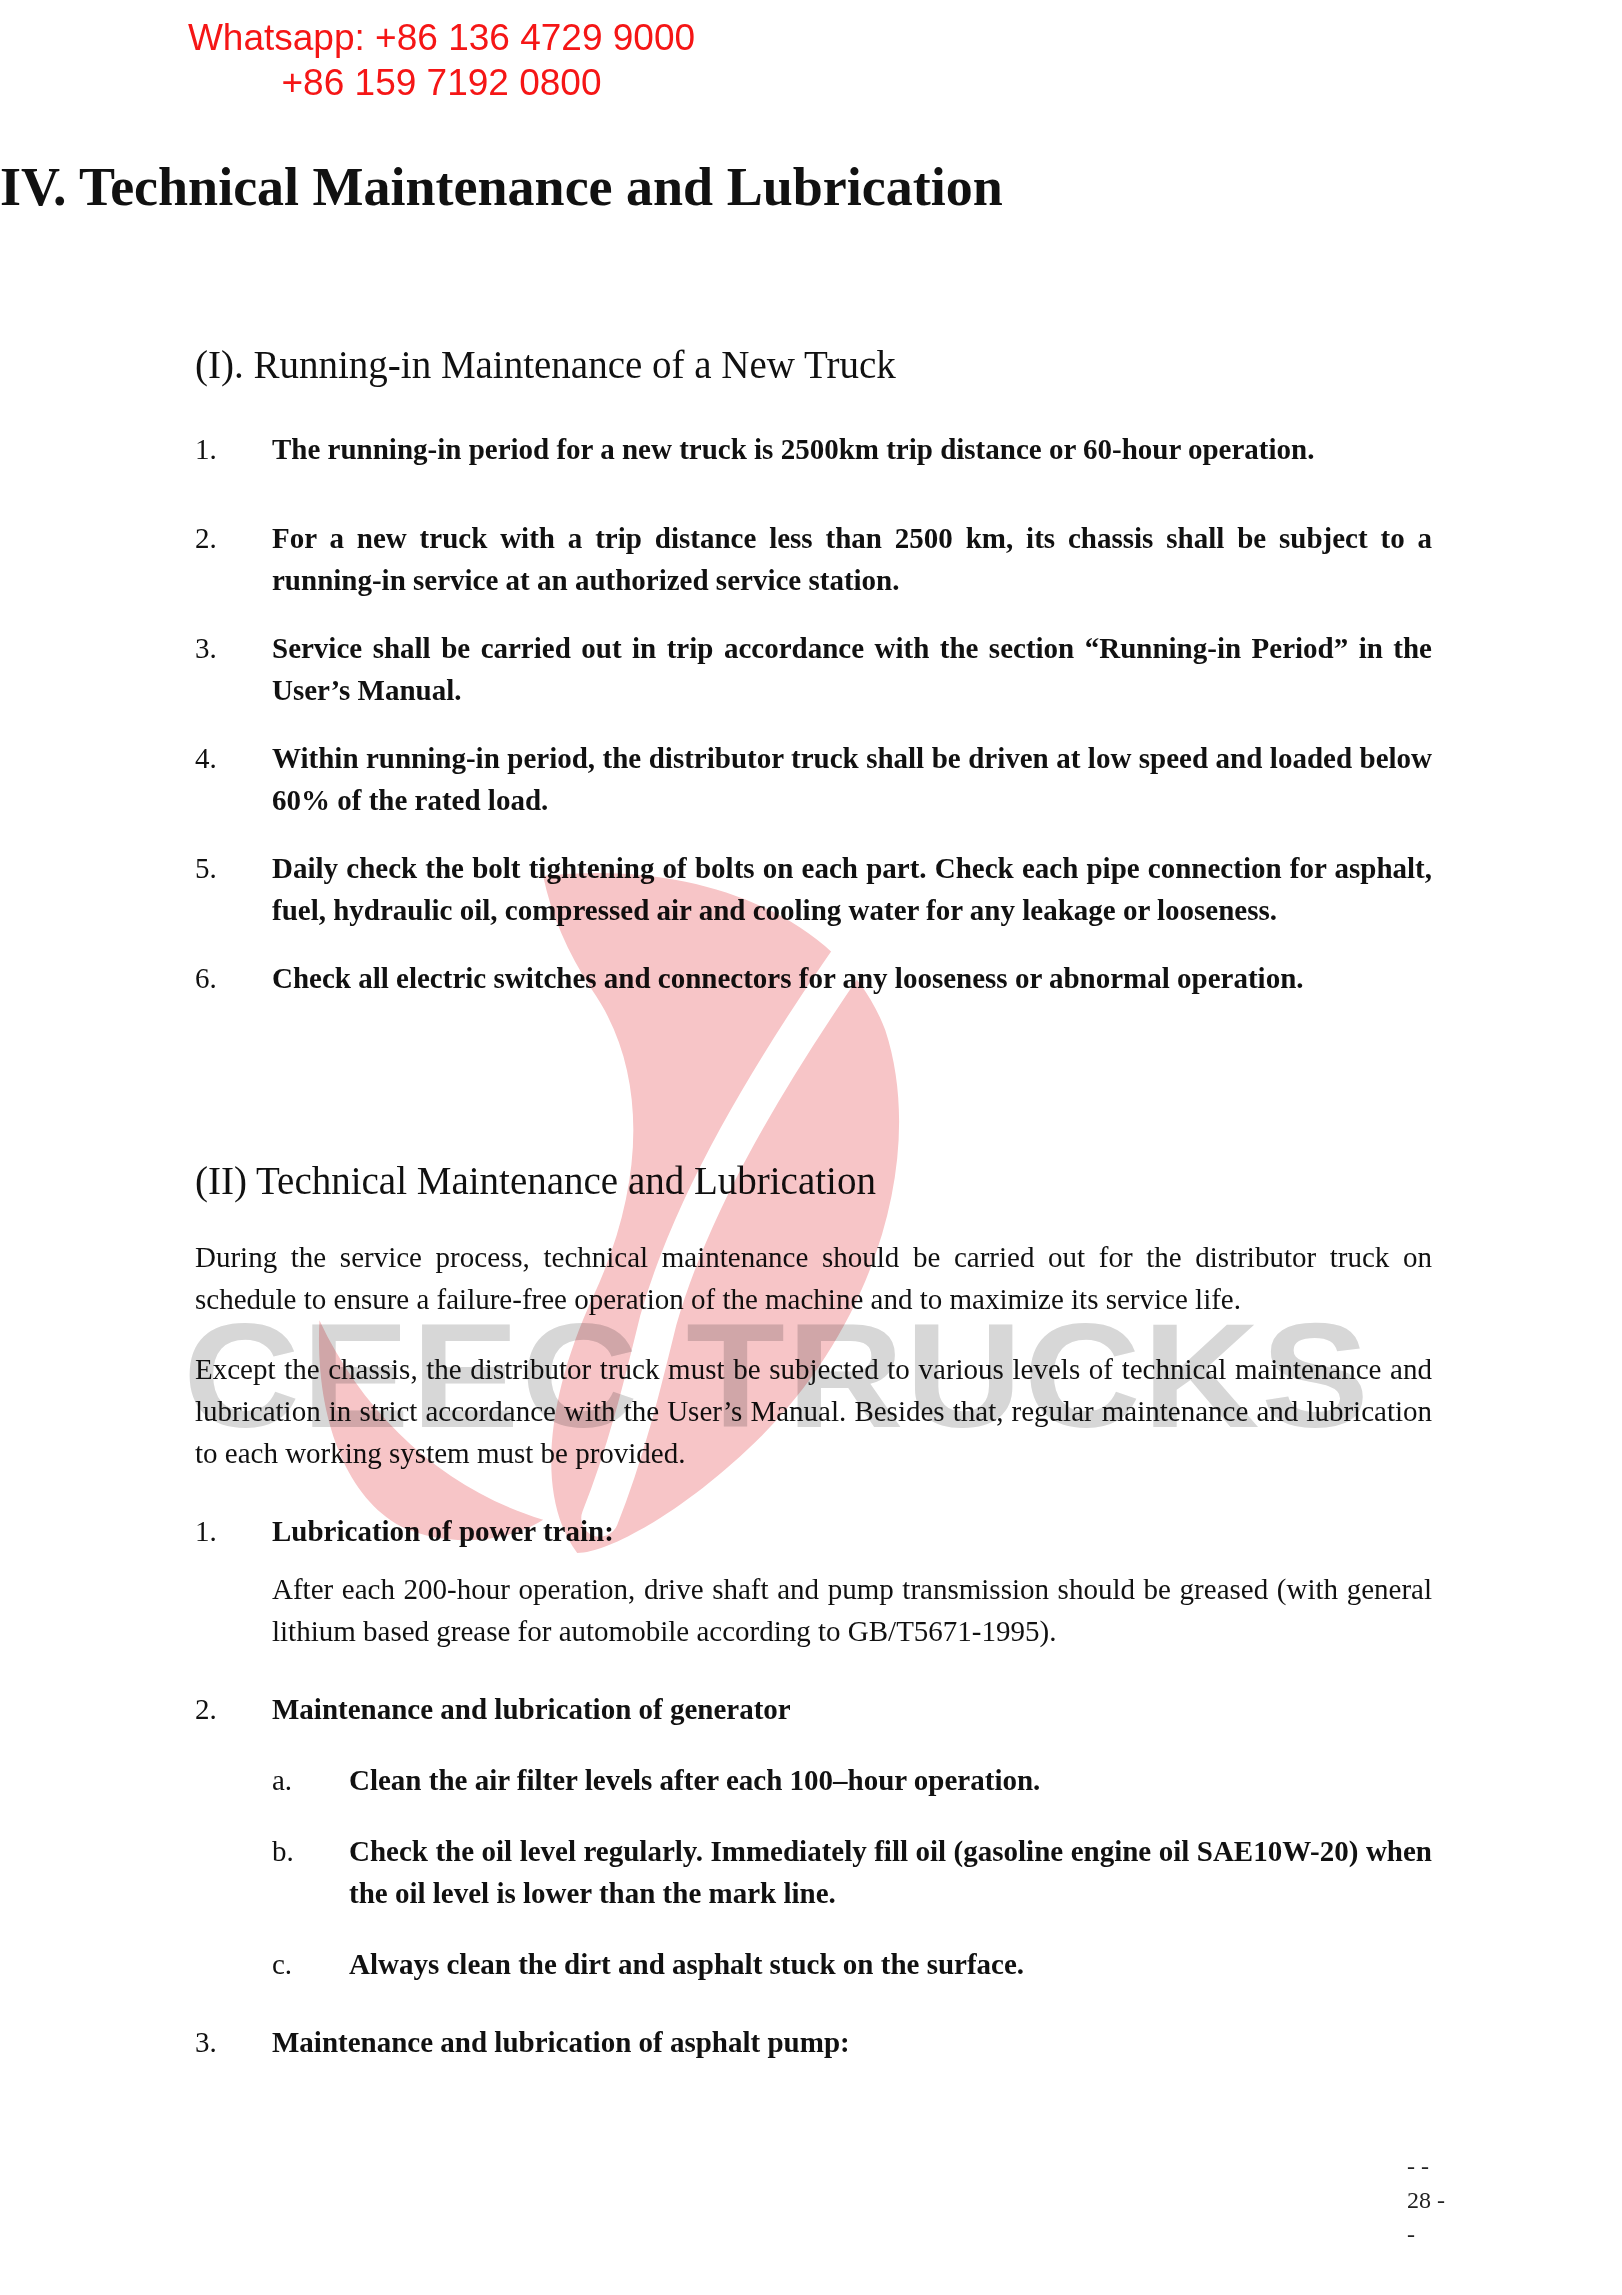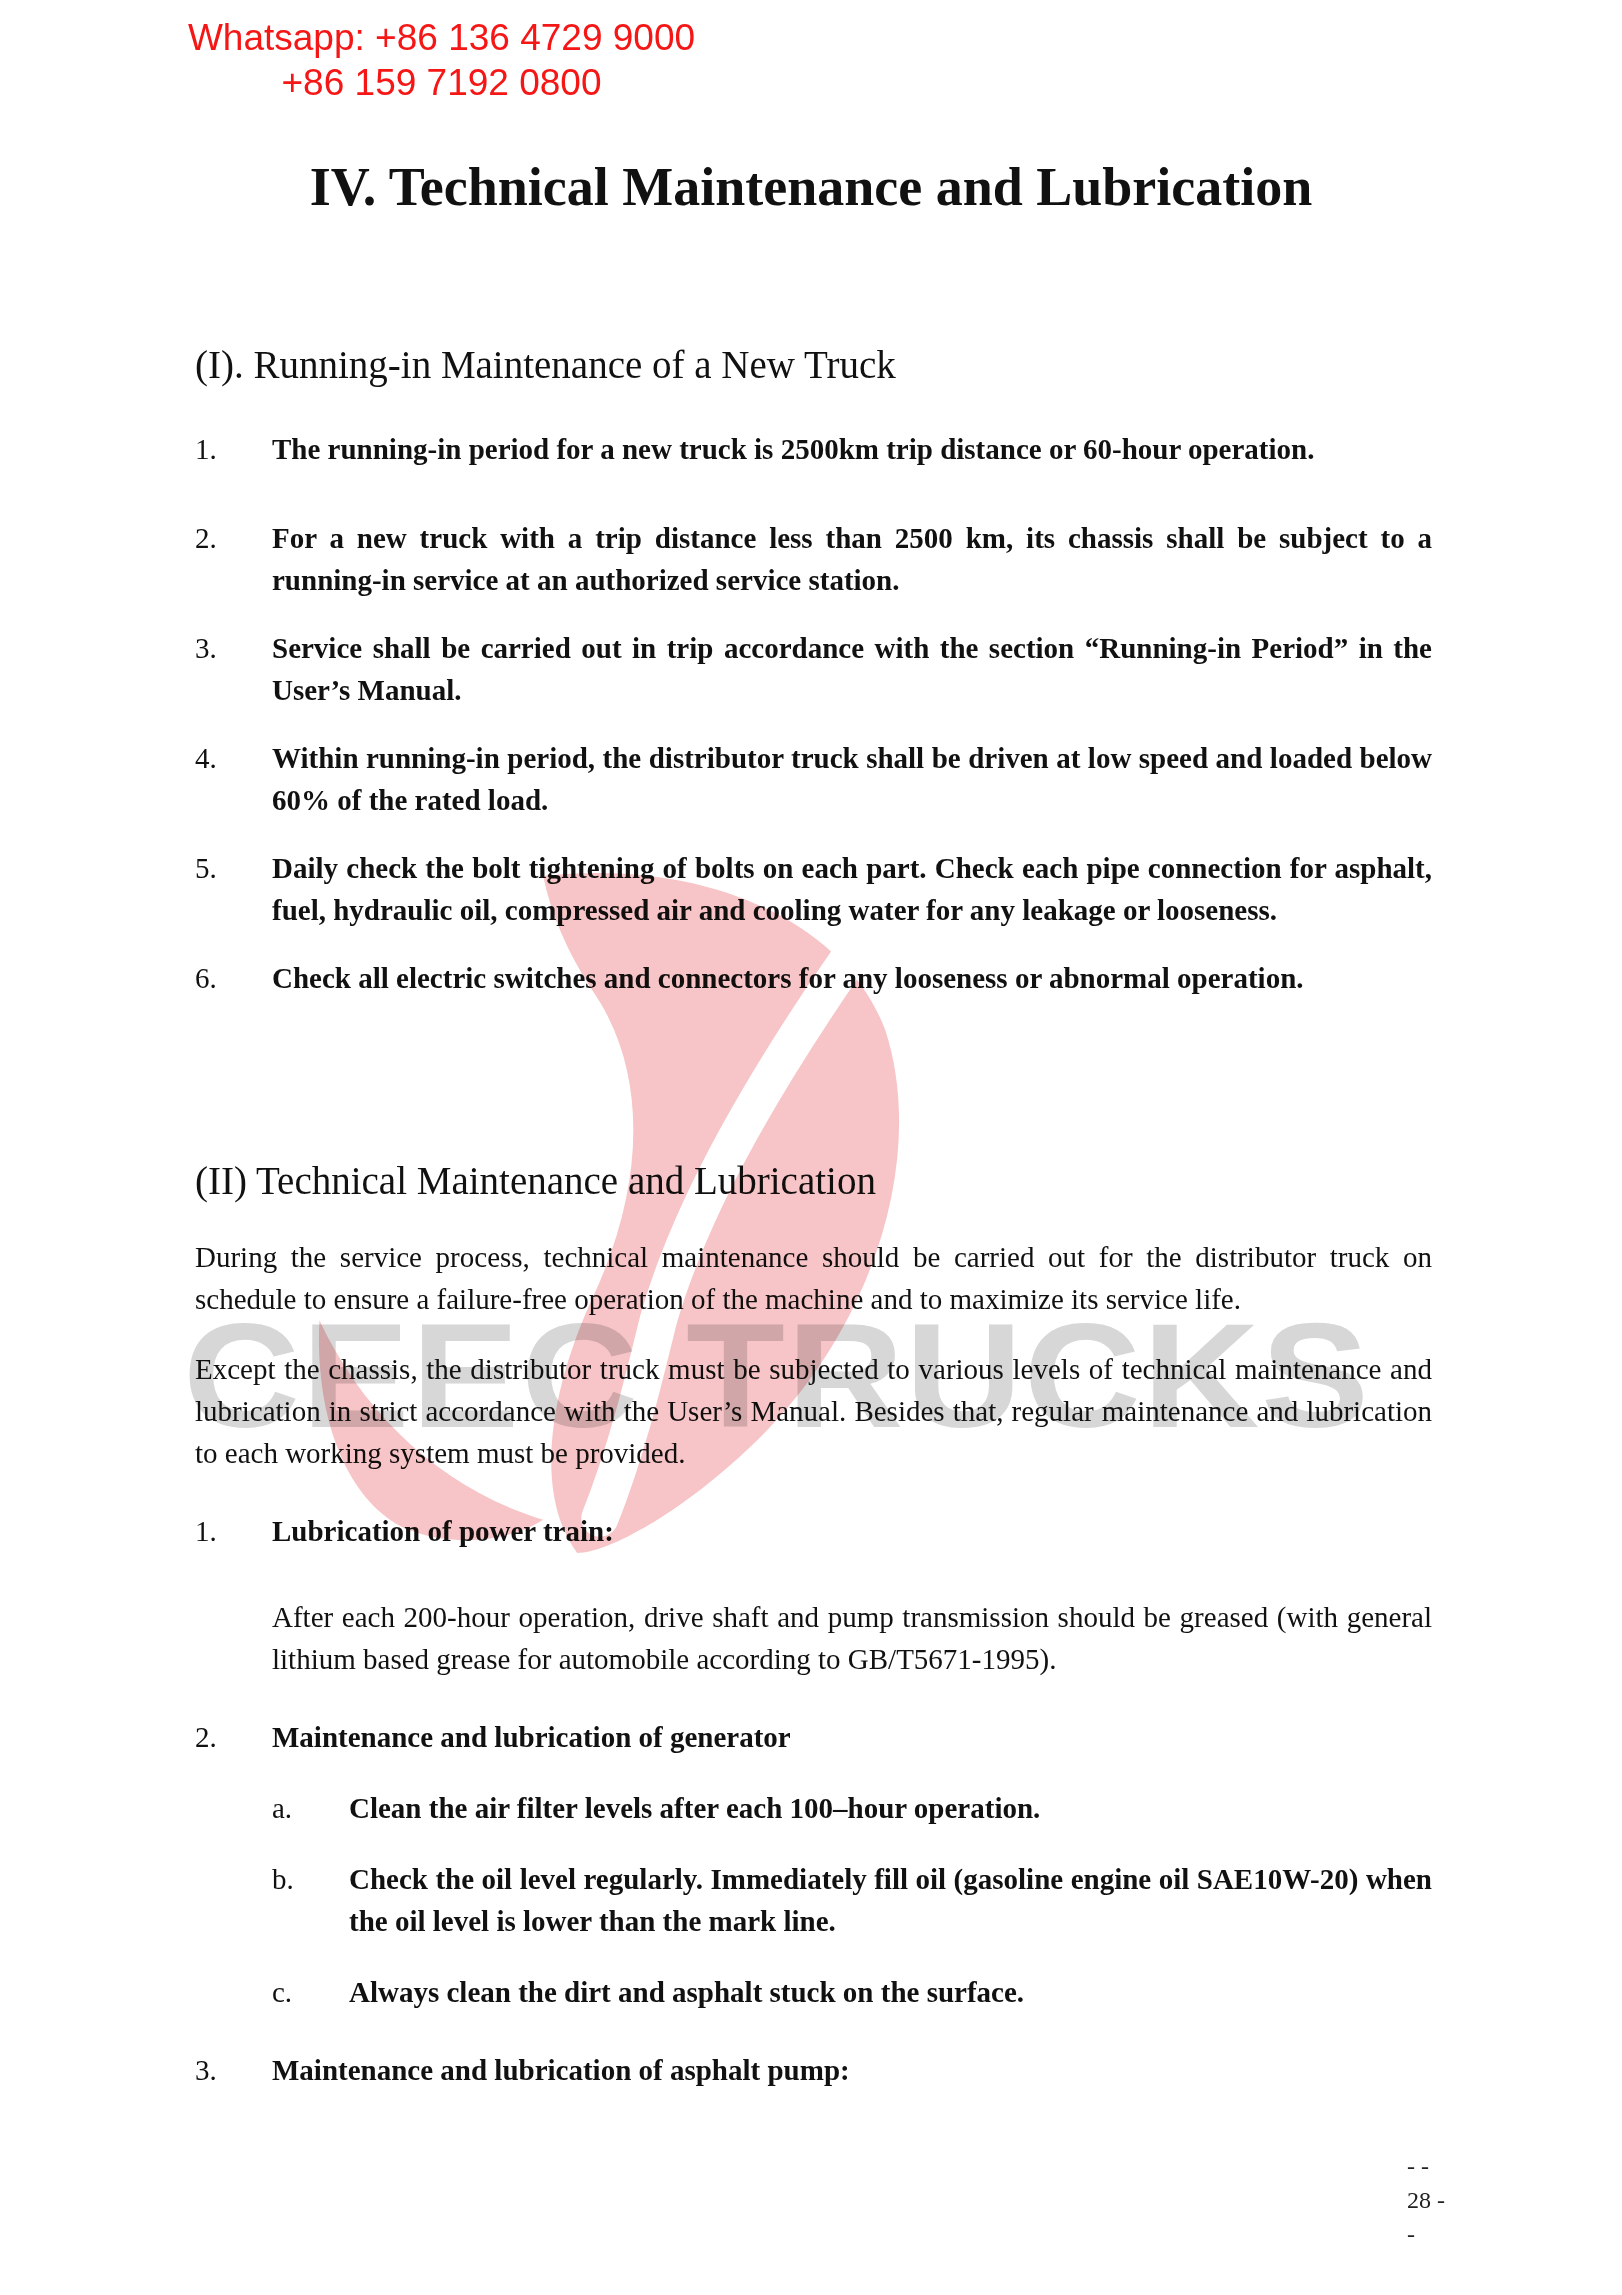--- a/index.html
+++ b/index.html
@@ -26,21 +26,20 @@
   }
   .hdr-left  { left: 174px;  width: 535px; }
   .hdr-right { left: 880px; width: 503px; }
 
   
   .doc-title {
     position: absolute;
     top: 156px;
     left: 0;
     width: 100%;
-    text-align: center;
     font-size: 54px;
     font-weight: 700;
     letter-spacing: 0px;
     margin: 0;
   }
 
   
   .sec-head {
     position: absolute;
     left: 195px;
@@ -69,21 +68,21 @@
   .sec2-block {
     position: absolute;
     top: 1236px;
     left: 195px;
     width: 1237px;
     z-index: 1;
   }
   .para { text-align: justify; margin: 0; }
   .para + .para { margin-top: 27.6px; }
   .sec2-block .li { margin-top: 36px; margin-bottom: 0; }
-  .sub-para { margin-top: 44px; margin-left: 77px; text-align: justify; }
+  .sub-para { margin-top: 16px; margin-left: 77px; text-align: justify; }
   .sub-li { display: flex; margin-top: 29px; margin-left: 77px; }
   .sub-li-num { flex: 0 0 77px; }
 
   
   .wm-text {
     position: absolute;
     top: 1301px;
     left: 183px;
     width: 1257px;
     font-family: "Liberation Sans", sans-serif;

